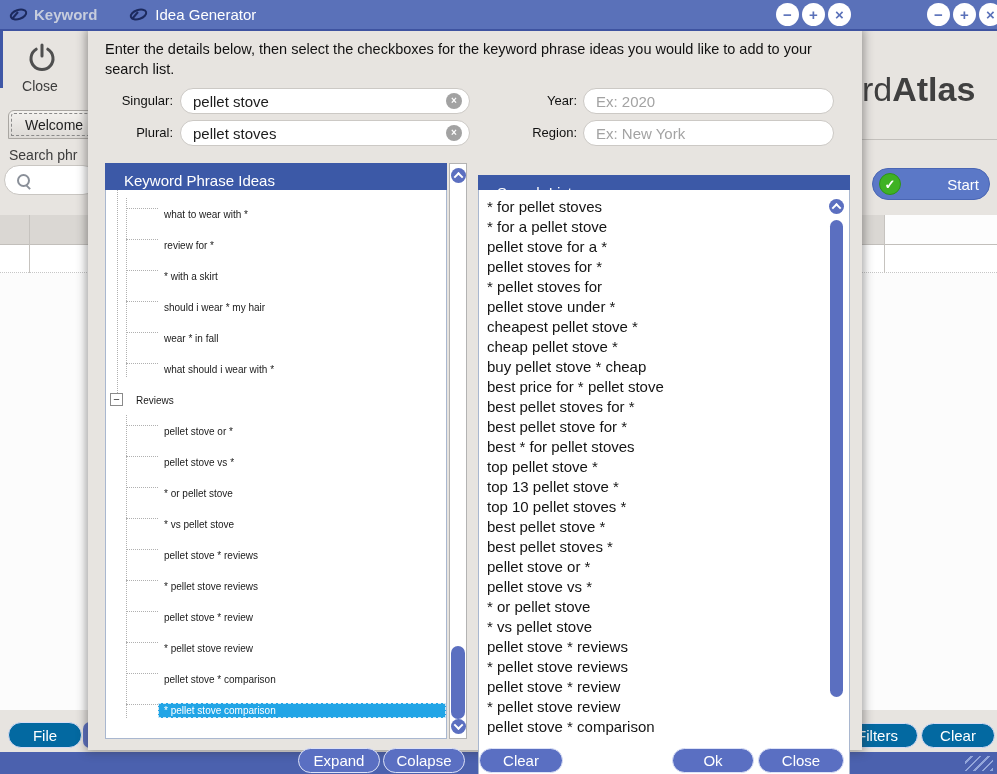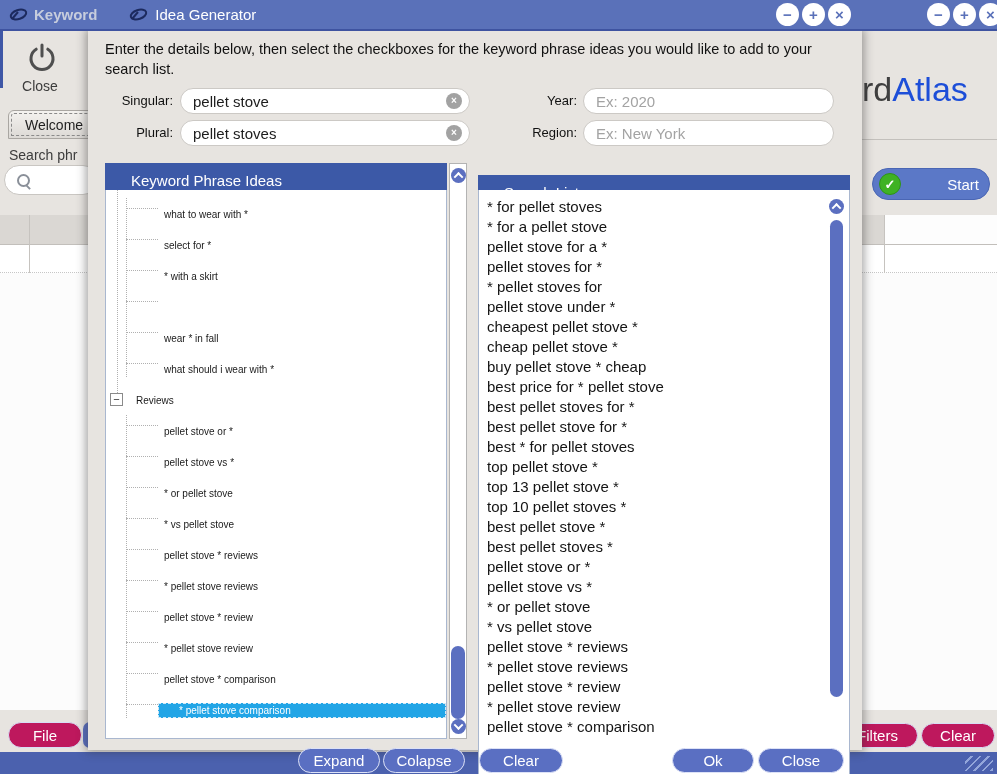--- a/index.html
+++ b/index.html
@@ -44,33 +44,33 @@
      box-sizing:border-box;font-size:14px;color:#1f1f1f;display:flex;align-items:center;padding-left:16px;
      outline:1px dashed #8a8a8a;outline-offset:-4px}
   #search-caption{position:absolute;left:9px;top:147px;font-size:14px;color:#3c3c3c}
   #main-search{position:absolute;left:4px;top:165px;width:94px;height:30px;background:#fff;
      border:1px solid #c9c6c2;border-radius:15px;box-sizing:border-box;display:flex;align-items:center;padding-left:12px}
   .mag{width:9px;height:9px;border:2px solid #8a9099;border-radius:50%;position:relative;flex:none}
   .mag::after{content:"";position:absolute;left:8px;top:8px;width:2px;height:6px;background:#8a9099;transform:rotate(-45deg)}
   
   #logo{position:absolute;left:862px;top:70px;font-size:34px;white-space:nowrap}
   #logo .p1{color:#3f3f3f}
-  #logo .p2{color:#1d4ed8;font-weight:normal}
+  #logo .p2{color:#404040;font-weight:bold}
   #right-divider{position:absolute;left:862px;top:139px;width:135px;height:1px;background:#c3c0bc}
   #start-btn{position:absolute;left:872px;top:168px;width:118px;height:32px;border-radius:16px;
      background:#5b78c7;border:1px solid #4a66b4;box-sizing:border-box;display:flex;align-items:center}
   #start-icon{width:22px;height:22px;border-radius:50%;background:#3fb224;border:1px solid #2f9417;
      color:#fff;font-size:13px;font-weight:bold;display:flex;align-items:center;justify-content:center;margin-left:6px;box-sizing:border-box}
   #start-label{flex:1;text-align:right;color:#fff;font-size:15px;margin-right:10px}
   
   #bottom-toolbar{position:absolute;left:0;top:710px;width:997px;height:42px;background:#e7e4e0;z-index:5}
   #bottom-strip{position:absolute;left:0;top:752px;width:997px;height:22px;background:#4b61ae;z-index:10}
   #resize-grip{position:absolute;right:4px;bottom:3px;width:28px;height:15px;
      background:repeating-linear-gradient(135deg,transparent 0 4px,#93a6da 4px 6px)}
-  .pillbtn{position:absolute;border-radius:13px;background:#be185d;border:1px solid #d8ddf5;
+  .pillbtn{position:absolute;border-radius:13px;background:#0369a1;border:1px solid #d8ddf5;
      color:#fff;font-size:15px;display:flex;align-items:center;justify-content:center;box-sizing:border-box}
   #file-btn{left:8px;top:722px;width:74px;height:26px;z-index:6}
   #file-btn-partial{position:absolute;left:83px;top:722px;width:7px;height:26px;background:#5a6fc2;border-radius:13px 0 0 13px;z-index:6}
   #filters-btn{left:837px;top:723px;width:81px;height:25px;z-index:6}
   #main-clear-btn{left:921px;top:723px;width:74px;height:25px;z-index:6}
   
   #dialog{position:absolute;left:88px;top:31px;width:774px;height:719px;background:#e7e4e0;
      box-shadow:0 0 9px 2px rgba(50,50,50,.45);z-index:20;overflow:visible}
   #instructions{position:absolute;left:17px;top:9px;width:745px;font-size:14.5px;line-height:1.35;color:#111}
   .flabel{position:absolute;height:26px;line-height:26px;font-size:13px;color:#111;text-align:right}
@@ -84,35 +84,35 @@
   .finput::placeholder{color:#a3a3a3}
   #inp-singular{left:92px;top:57px;width:290px}
   #inp-plural{left:92px;top:89px;width:290px}
   #inp-year{left:495px;top:57px;width:251px}
   #inp-region{left:495px;top:89px;width:251px}
   .clear-x{position:absolute;width:16px;height:16px;border-radius:50%;background:#a2a2a2;color:#fff;
      font-size:10px;font-weight:bold;display:flex;align-items:center;justify-content:center;line-height:1}
   #clr-singular{left:358px;top:62px}
   #clr-plural{left:358px;top:94px}
   .panel-header{position:absolute;height:35px;background:#3c59a7;color:#fff;font-size:15px;
-     display:flex;align-items:center;padding-left:26px;box-sizing:border-box}
+     display:flex;align-items:center;padding-left:19px;box-sizing:border-box}
   #ideas-header{left:17px;top:132px;width:342px}
   #list-header{left:390px;top:144px;width:372px}
   
   #tree-area{position:absolute;left:17px;top:159px;width:342px;height:549px;background:#fff;
      border:1px solid #a9b7cf;border-top:none;box-sizing:border-box;overflow:hidden}
   #tree-rows{margin-top:-14px;position:relative;z-index:2}
   .tree-row{height:31px;display:flex;align-items:flex-start;font-size:10px;color:#1a1a1a;white-space:nowrap}
   .expander{width:13px;height:13px;border:1px solid #8a8a8a;background:#fff;margin-left:4px;margin-right:7px;
      box-sizing:border-box;display:flex;align-items:center;justify-content:center;font-size:11px;color:#333;flex:none}
   .exp-minus .expander::before{content:"−";margin-top:-1px}
   .type-child{padding-left:20px}
   .connector{width:32px;height:14px;border-bottom:1px dotted #b0b0b0;margin-right:0;flex:none;margin-top:-13px}
   .tree-label{padding:2px 6px}
-  .selected .tree-label{background:#22a5e6;color:#fff;flex:1;border:1px dashed #cfe8f7;padding:1px 20px}
+  .selected .tree-label{background:#22a5e6;color:#fff;flex:1;border:1px dashed #cfe8f7;padding:1px 5px}
   .vline{position:absolute;width:0;border-left:1px dotted #b0b0b0;z-index:1}
   #vline-root{left:11px;top:0;height:211px}
   #vline-fashion{left:20px;top:8px;height:179px}
   #vline-reviews{left:20px;top:225px;height:303px}
   
   #tree-scroll{position:absolute;left:361px;top:132px;width:18px;height:576px;background:#fff;
      border:1px solid #b3b3b3;box-sizing:border-box}
   .scroll-btn{width:15px;height:15px;border-radius:50%;background:#5b6fc0;display:flex;align-items:center;justify-content:center}
   .chev-up{width:5px;height:5px;border-left:2px solid #fff;border-top:2px solid #fff;transform:rotate(45deg) translate(1px,1px)}
   .chev-down{width:5px;height:5px;border-left:2px solid #fff;border-top:2px solid #fff;transform:rotate(225deg) translate(1px,1px)}
@@ -250,32 +250,33 @@
 
         <div class="tree-row type-child">
 
           <span class="connector"></span>
           <span class="tree-label">what to wear with *</span>
         </div>
 
         <div class="tree-row type-child">
 
           <span class="connector"></span>
-          <span class="tree-label">select for *</span>
+          <span class="tree-label">review for *</span>
         </div>
 
         <div class="tree-row type-child">
 
           <span class="connector"></span>
           <span class="tree-label">* with a skirt</span>
         </div>
 
         <div class="tree-row type-child">
 
           <span class="connector"></span>
+          <span class="tree-label">should i wear * my hair</span>
         </div>
 
         <div class="tree-row type-child">
 
           <span class="connector"></span>
           <span class="tree-label">wear * in fall</span>
         </div>
 
         <div class="tree-row type-child">
 

